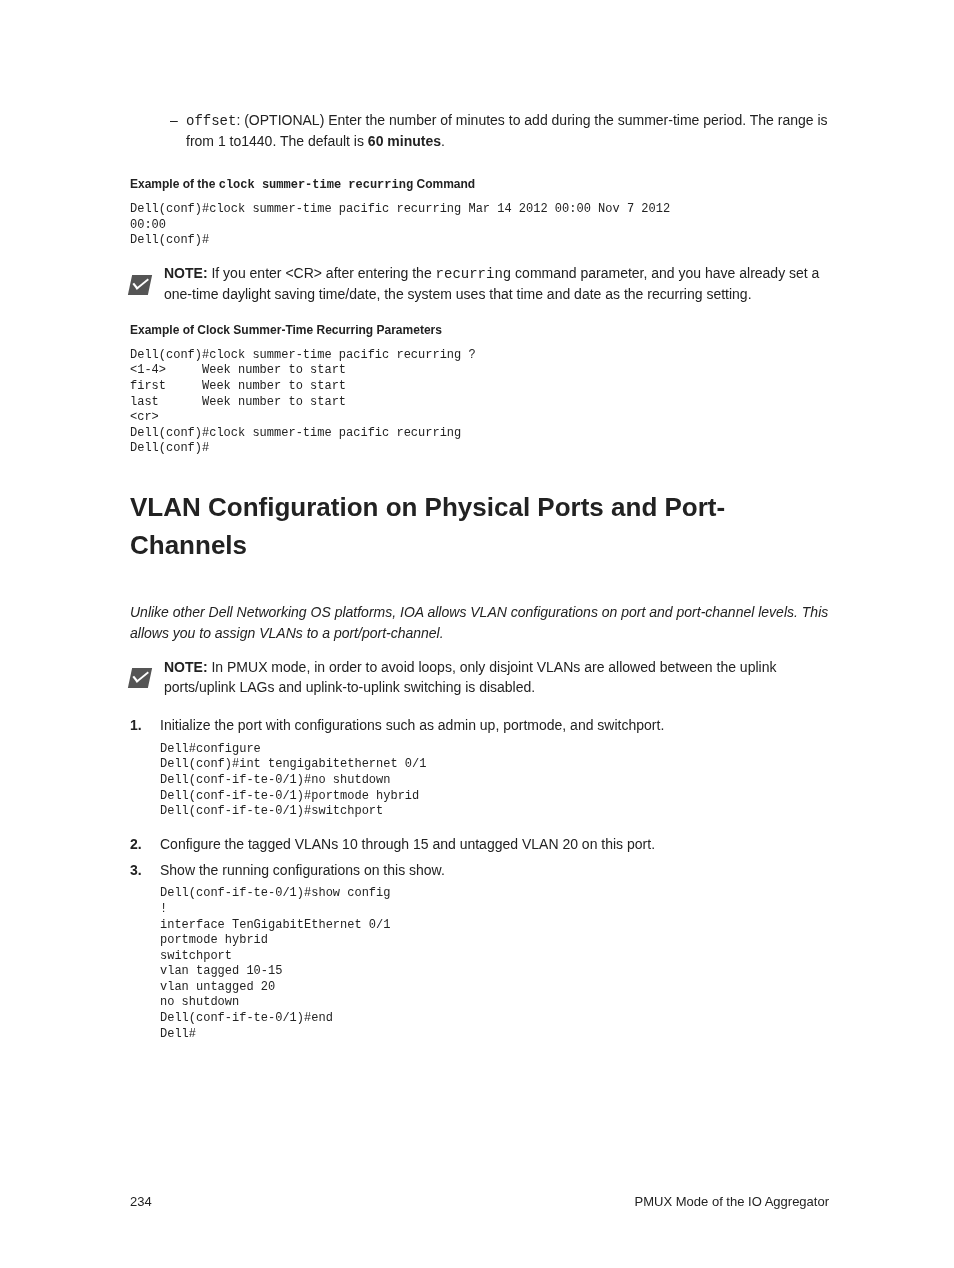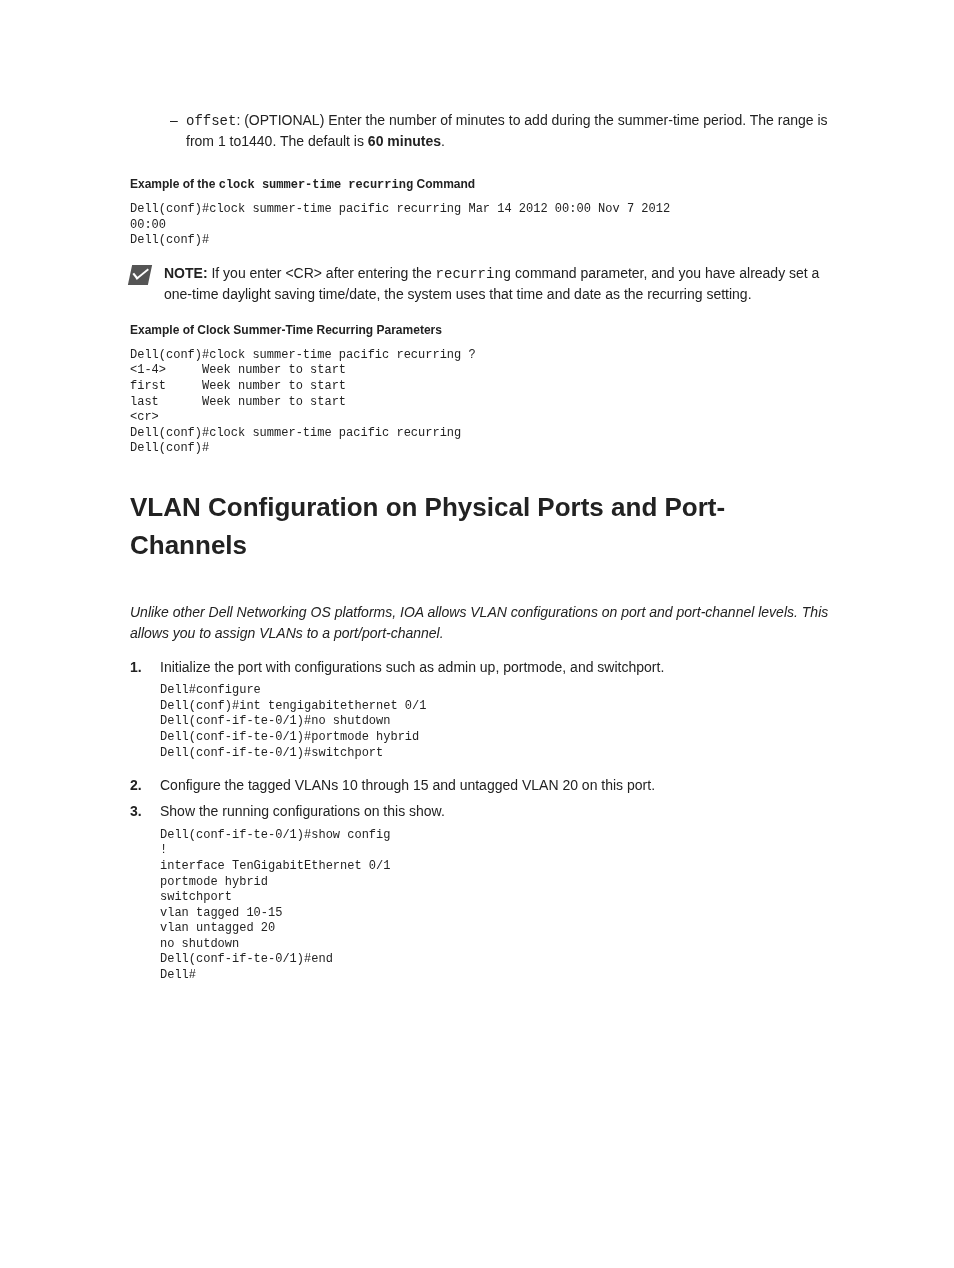--- a/index.html
+++ b/index.html
@@ -41,21 +41,21 @@
     width: 16px;
   }
   .bold { font-weight: bold; }
   .heading-small {
     font-weight: bold;
     font-size: 12px;
     margin: 10px 0 8px 0;
   }
   .note-row {
     display: flex;
-    align-items: flex-start;
+    align-items: center;
     margin: 8px 0 18px 0;
   }
   .note-icon {
     flex: 0 0 auto;
     width: 20px;
     height: 20px;
     margin-right: 14px;
     margin-top: 2px;
     transform: skewX(-12deg);
     background: #555;
@@ -131,20 +131,26 @@
 first     Week number to start
 last      Week number to start
 &lt;cr&gt;
 Dell(conf)#clock summer-time pacific recurring
 Dell(conf)#</div>
 
   <h1 class="section">VLAN Configuration on Physical Ports and Port-Channels</h1>
 
   <div style="margin-bottom:14px;font-style:italic;">Unlike other Dell Networking OS platforms, IOA allows VLAN configurations on port and port-channel levels. This allows you to assign VLANs to a port/port-channel.</div>
 
+  <div class="note-row">
+    <div class="note-icon"></div>
+    <div class="note-body">
+      <span class="bold">NOTE:</span><span> In PMUX mode, in order to avoid loops, only disjoint VLANs are allowed between the uplink ports/uplink LAGs and uplink-to-uplink switching is disabled.</span>
+    </div>
+  </div>
 
   <div class="ol">
 
     <div class="ol-item">
       <div class="num">1.</div>
       <div class="body">
         <div>Initialize the port with configurations such as admin up, portmode, and switchport.</div>
       </div>
     </div>
     <div class="mono indent-code">Dell#configure
@@ -172,14 +178,18 @@
 portmode hybrid
 switchport
 vlan tagged 10-15
 vlan untagged 20
 no shutdown
 Dell(conf-if-te-0/1)#end
 Dell#</div>
 
   </div>
 
+  <div class="footer">
+    <span>234</span>
+    <span>PMUX Mode of the IO Aggregator</span>
+  </div>
 
 </div>
 
 </body></html>

